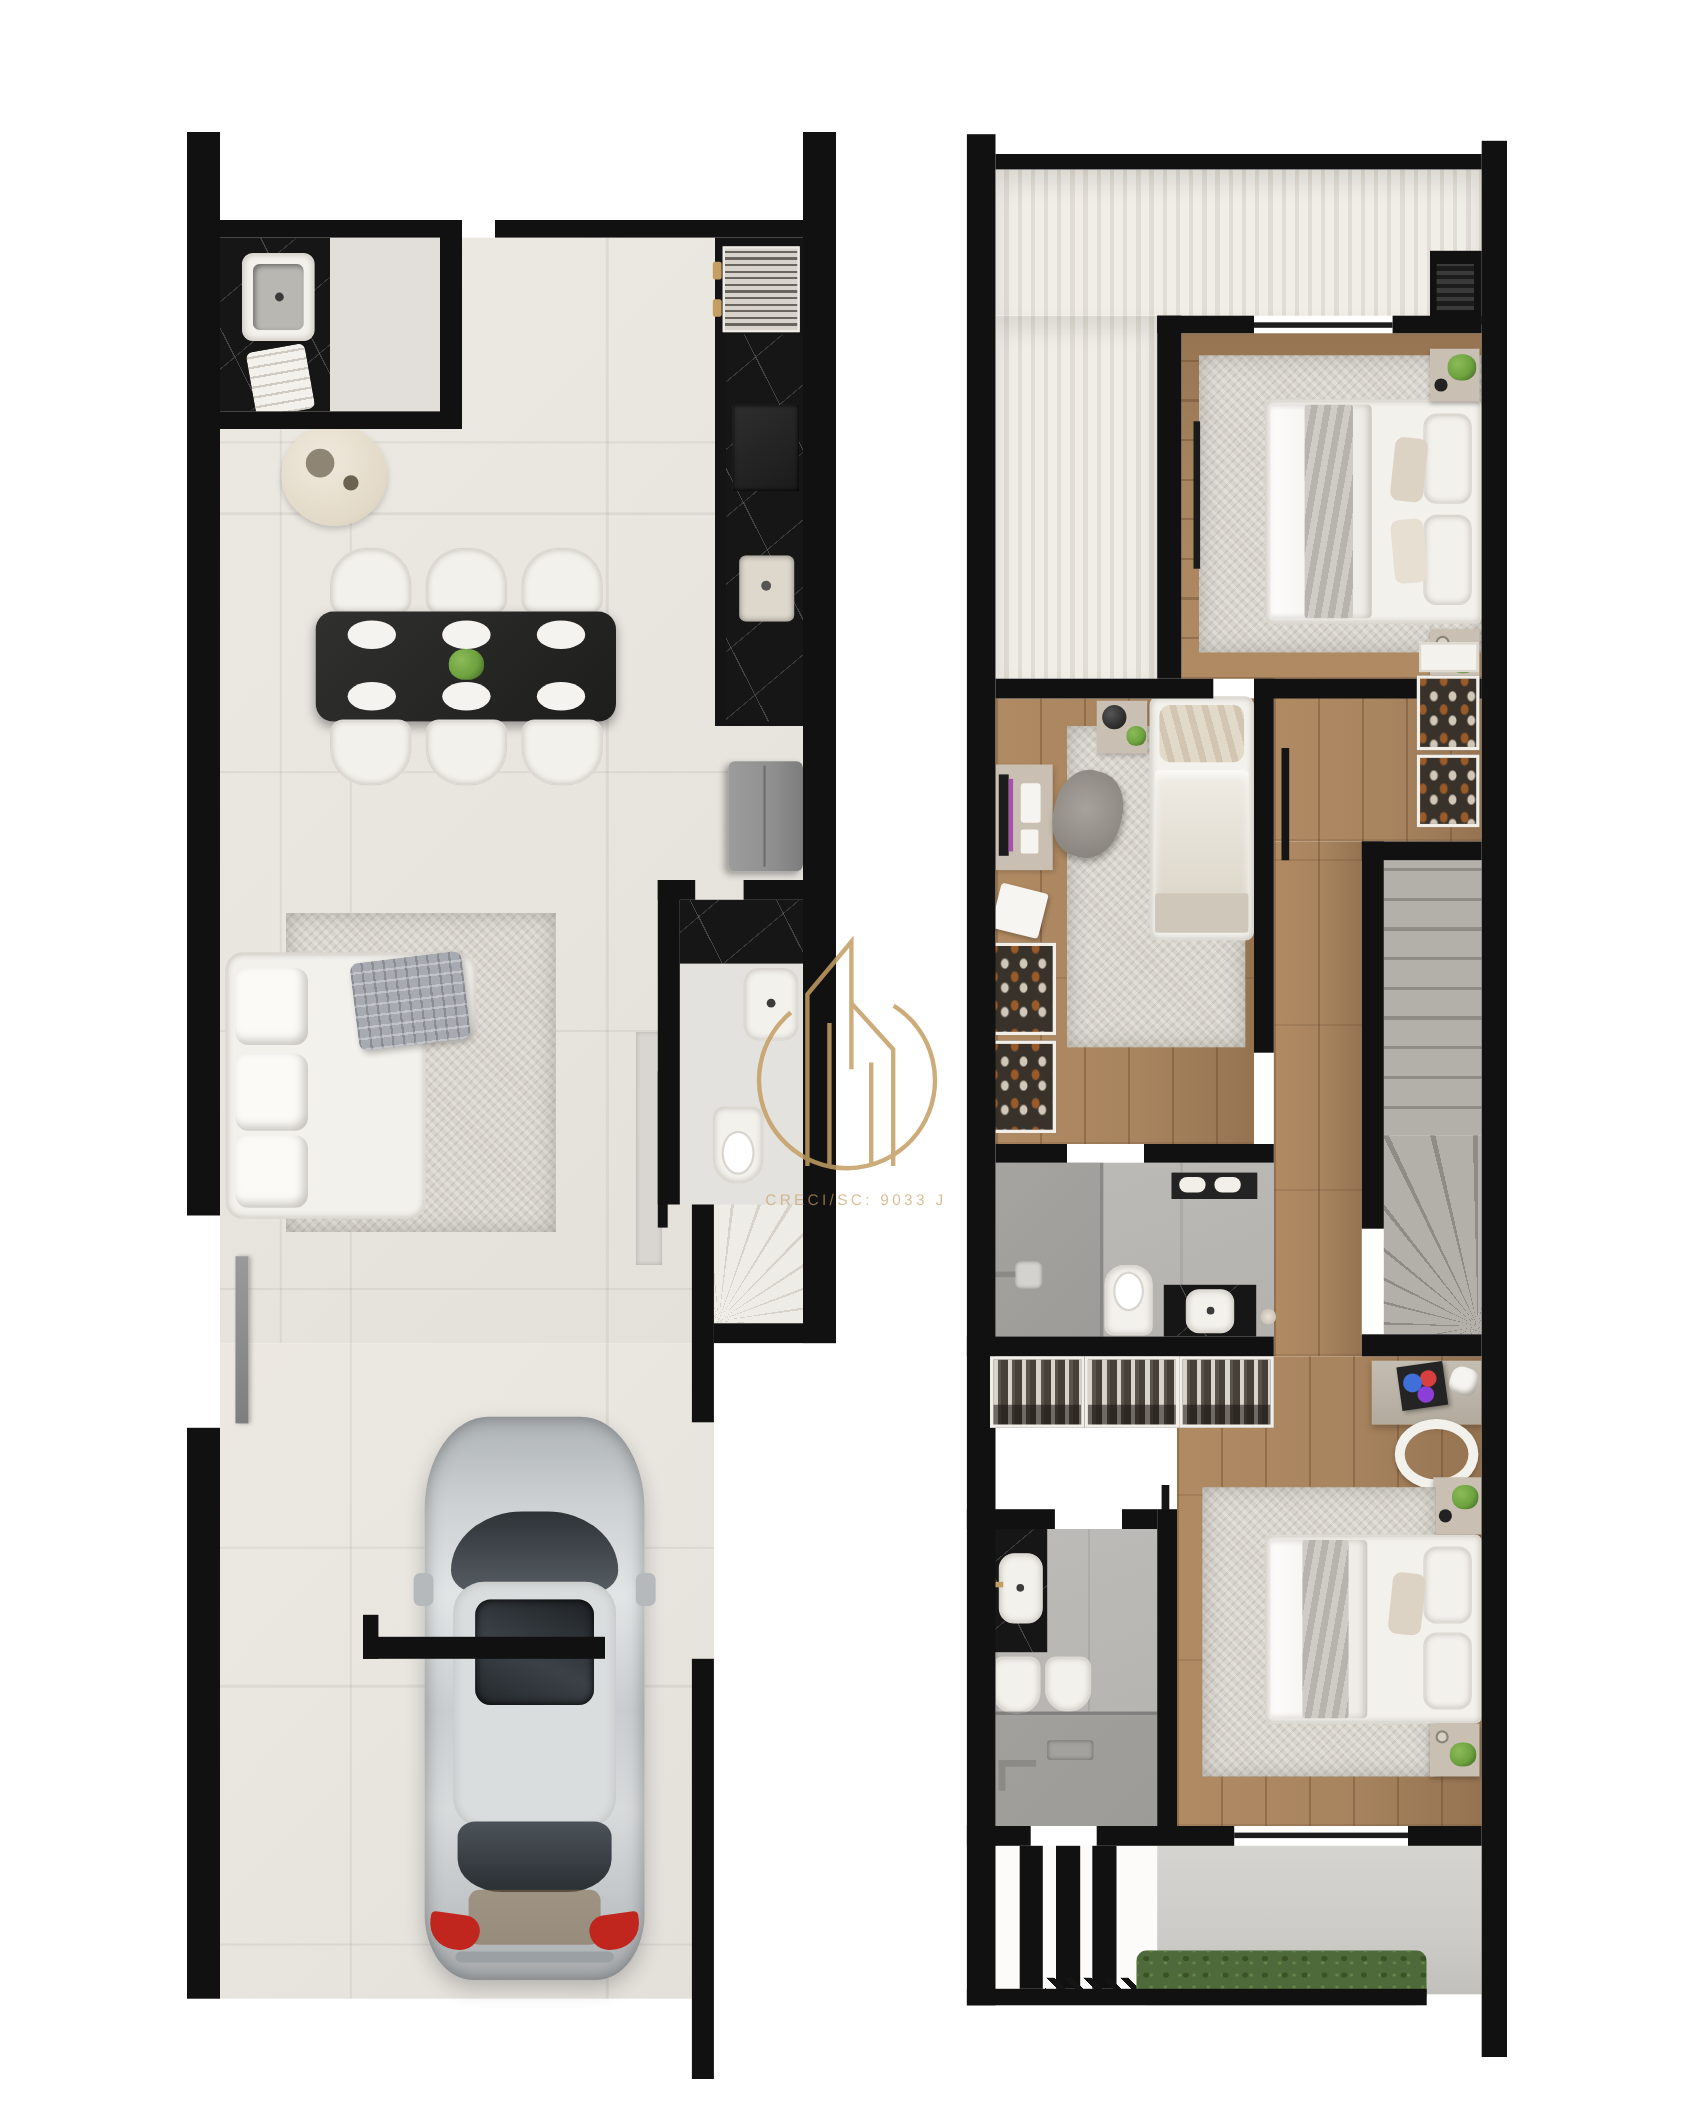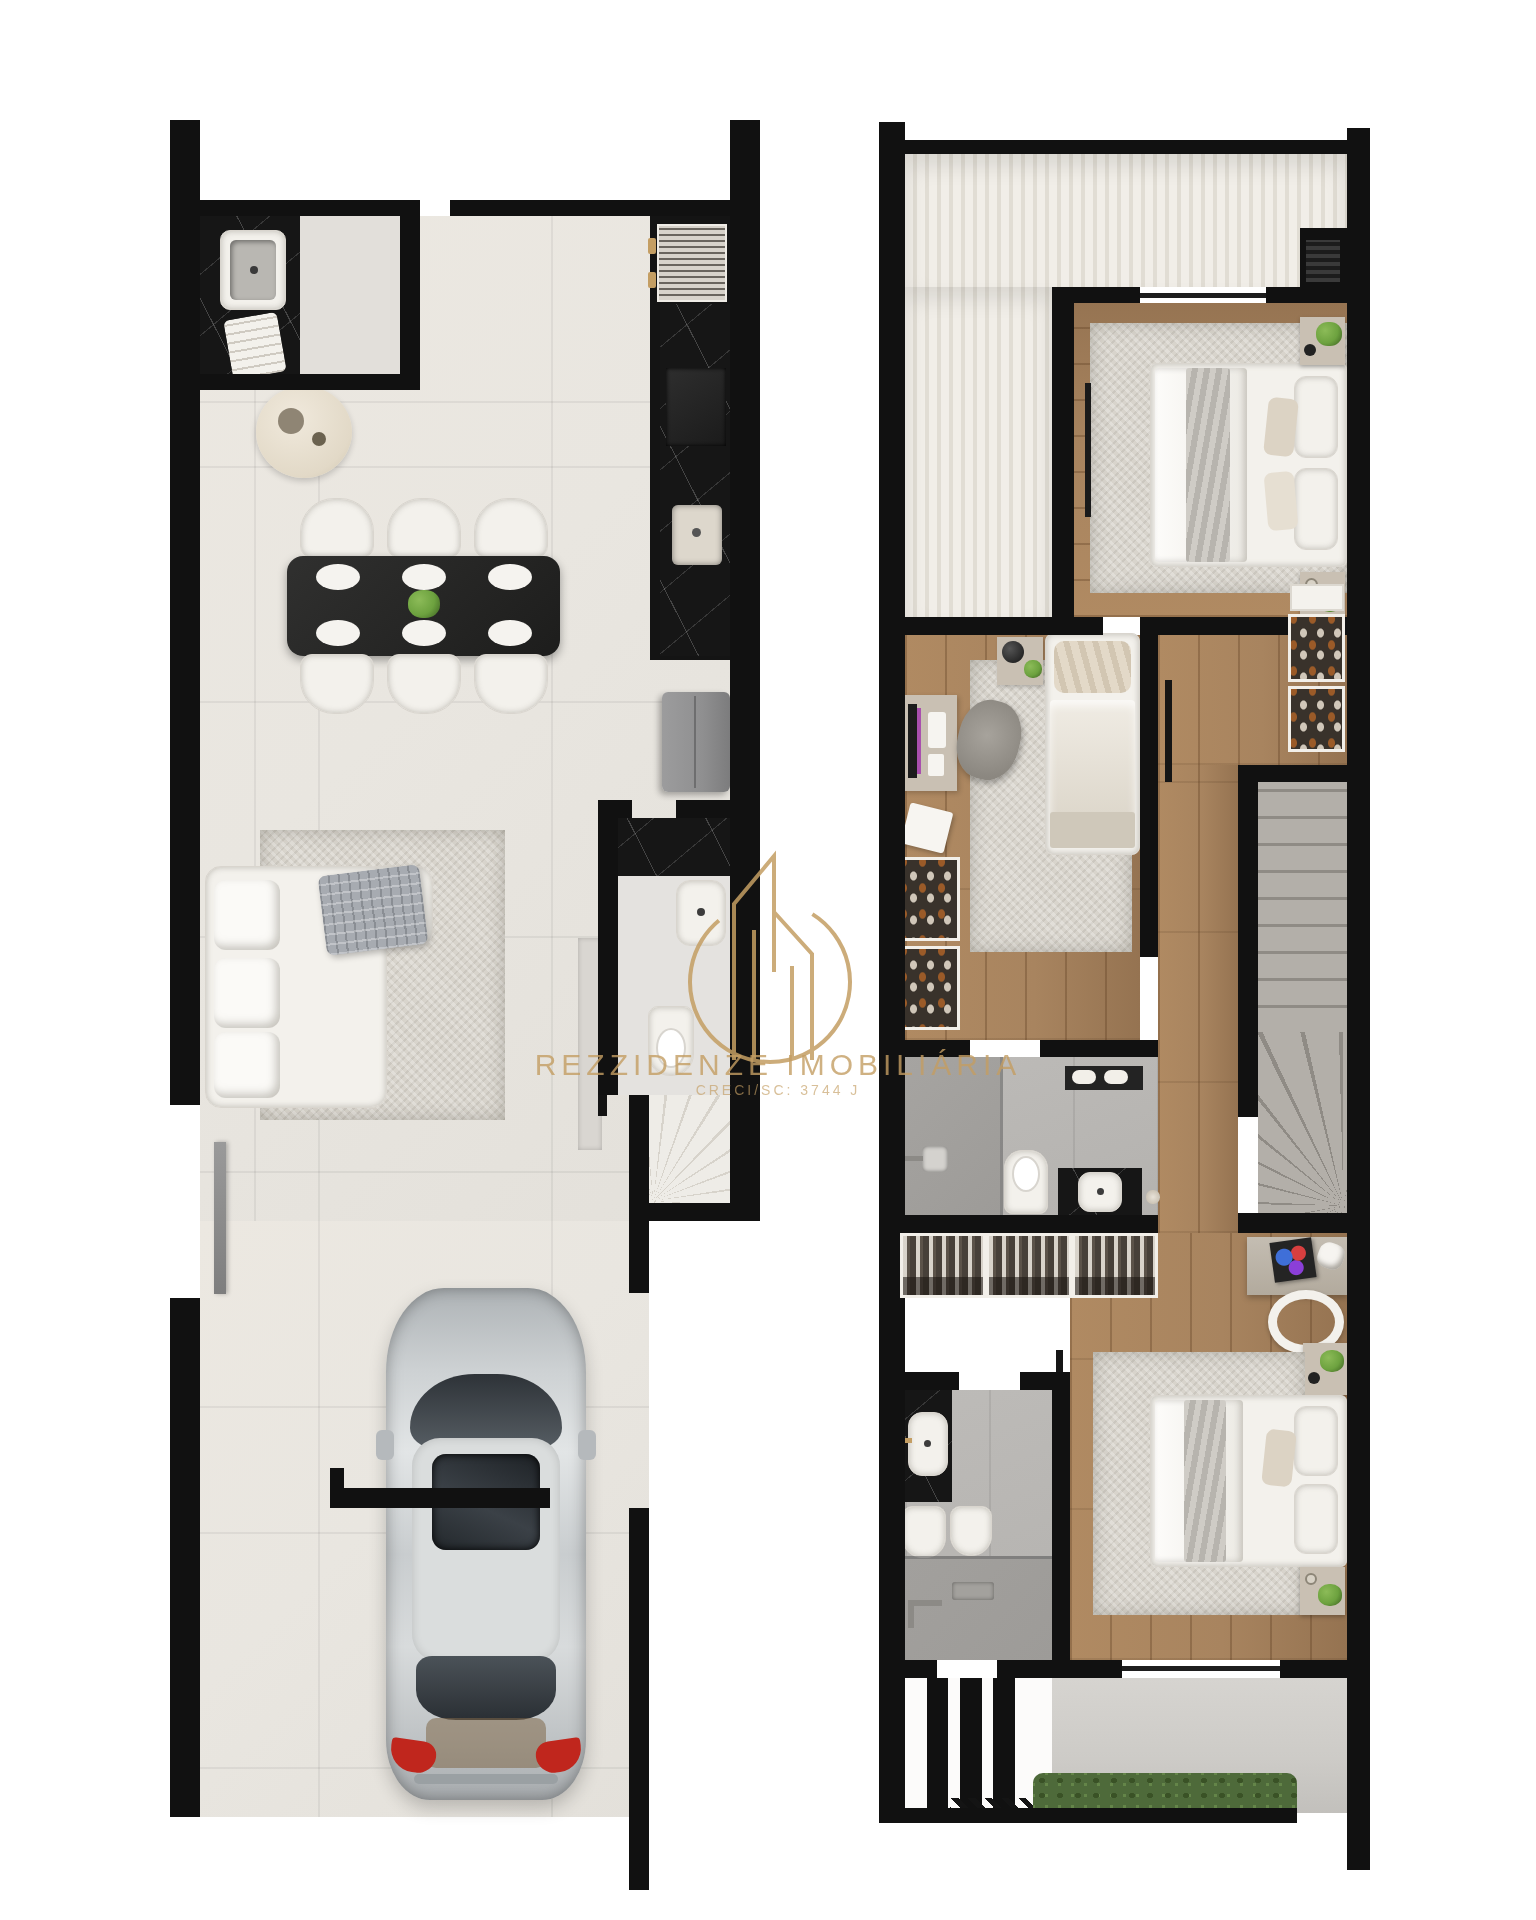--- a/index.html
+++ b/index.html
@@ -292,15 +292,14 @@
 <div style="position:absolute;left:0;top:0;width:1536px;height:1920px;pointer-events:none;">
   <svg style="position:absolute;left:668px;top:830px;opacity:.85;" width="210" height="245" viewBox="0 0 210 245">
     <g fill="none" stroke="#c49e63" stroke-width="4">
       <circle cx="102" cy="152" r="80" stroke-dasharray="402 101" transform="rotate(-58 102 152)"></circle>
       <path d="M66 230 V74 L106 26 V142"></path>
       <path d="M86 230 V100"></path>
       <path d="M106 82 L144 124 V230"></path>
       <path d="M124 230 V136"></path>
     </g>
   </svg>
-  <div class="gold-t" style="position:absolute;left:478px;top:1048px;width:600px;text-align:center;font-size:30px;letter-spacing:5px;font-weight:400;opacity:.8;">REZZIDENZE IMOBILIÁRIA</div>
-  <div class="gold-t" style="position:absolute;left:478px;top:1082px;width:600px;text-align:center;font-size:14px;letter-spacing:3px;opacity:.65;">CRECI/SC: 3744 J</div>
+  <div class="gold-t" style="position:absolute;left:478px;top:1082px;width:600px;text-align:center;font-size:14px;letter-spacing:3px;opacity:.65;">CRECI/SC: 9033 J</div>
 </div>
 
 </body></html>

